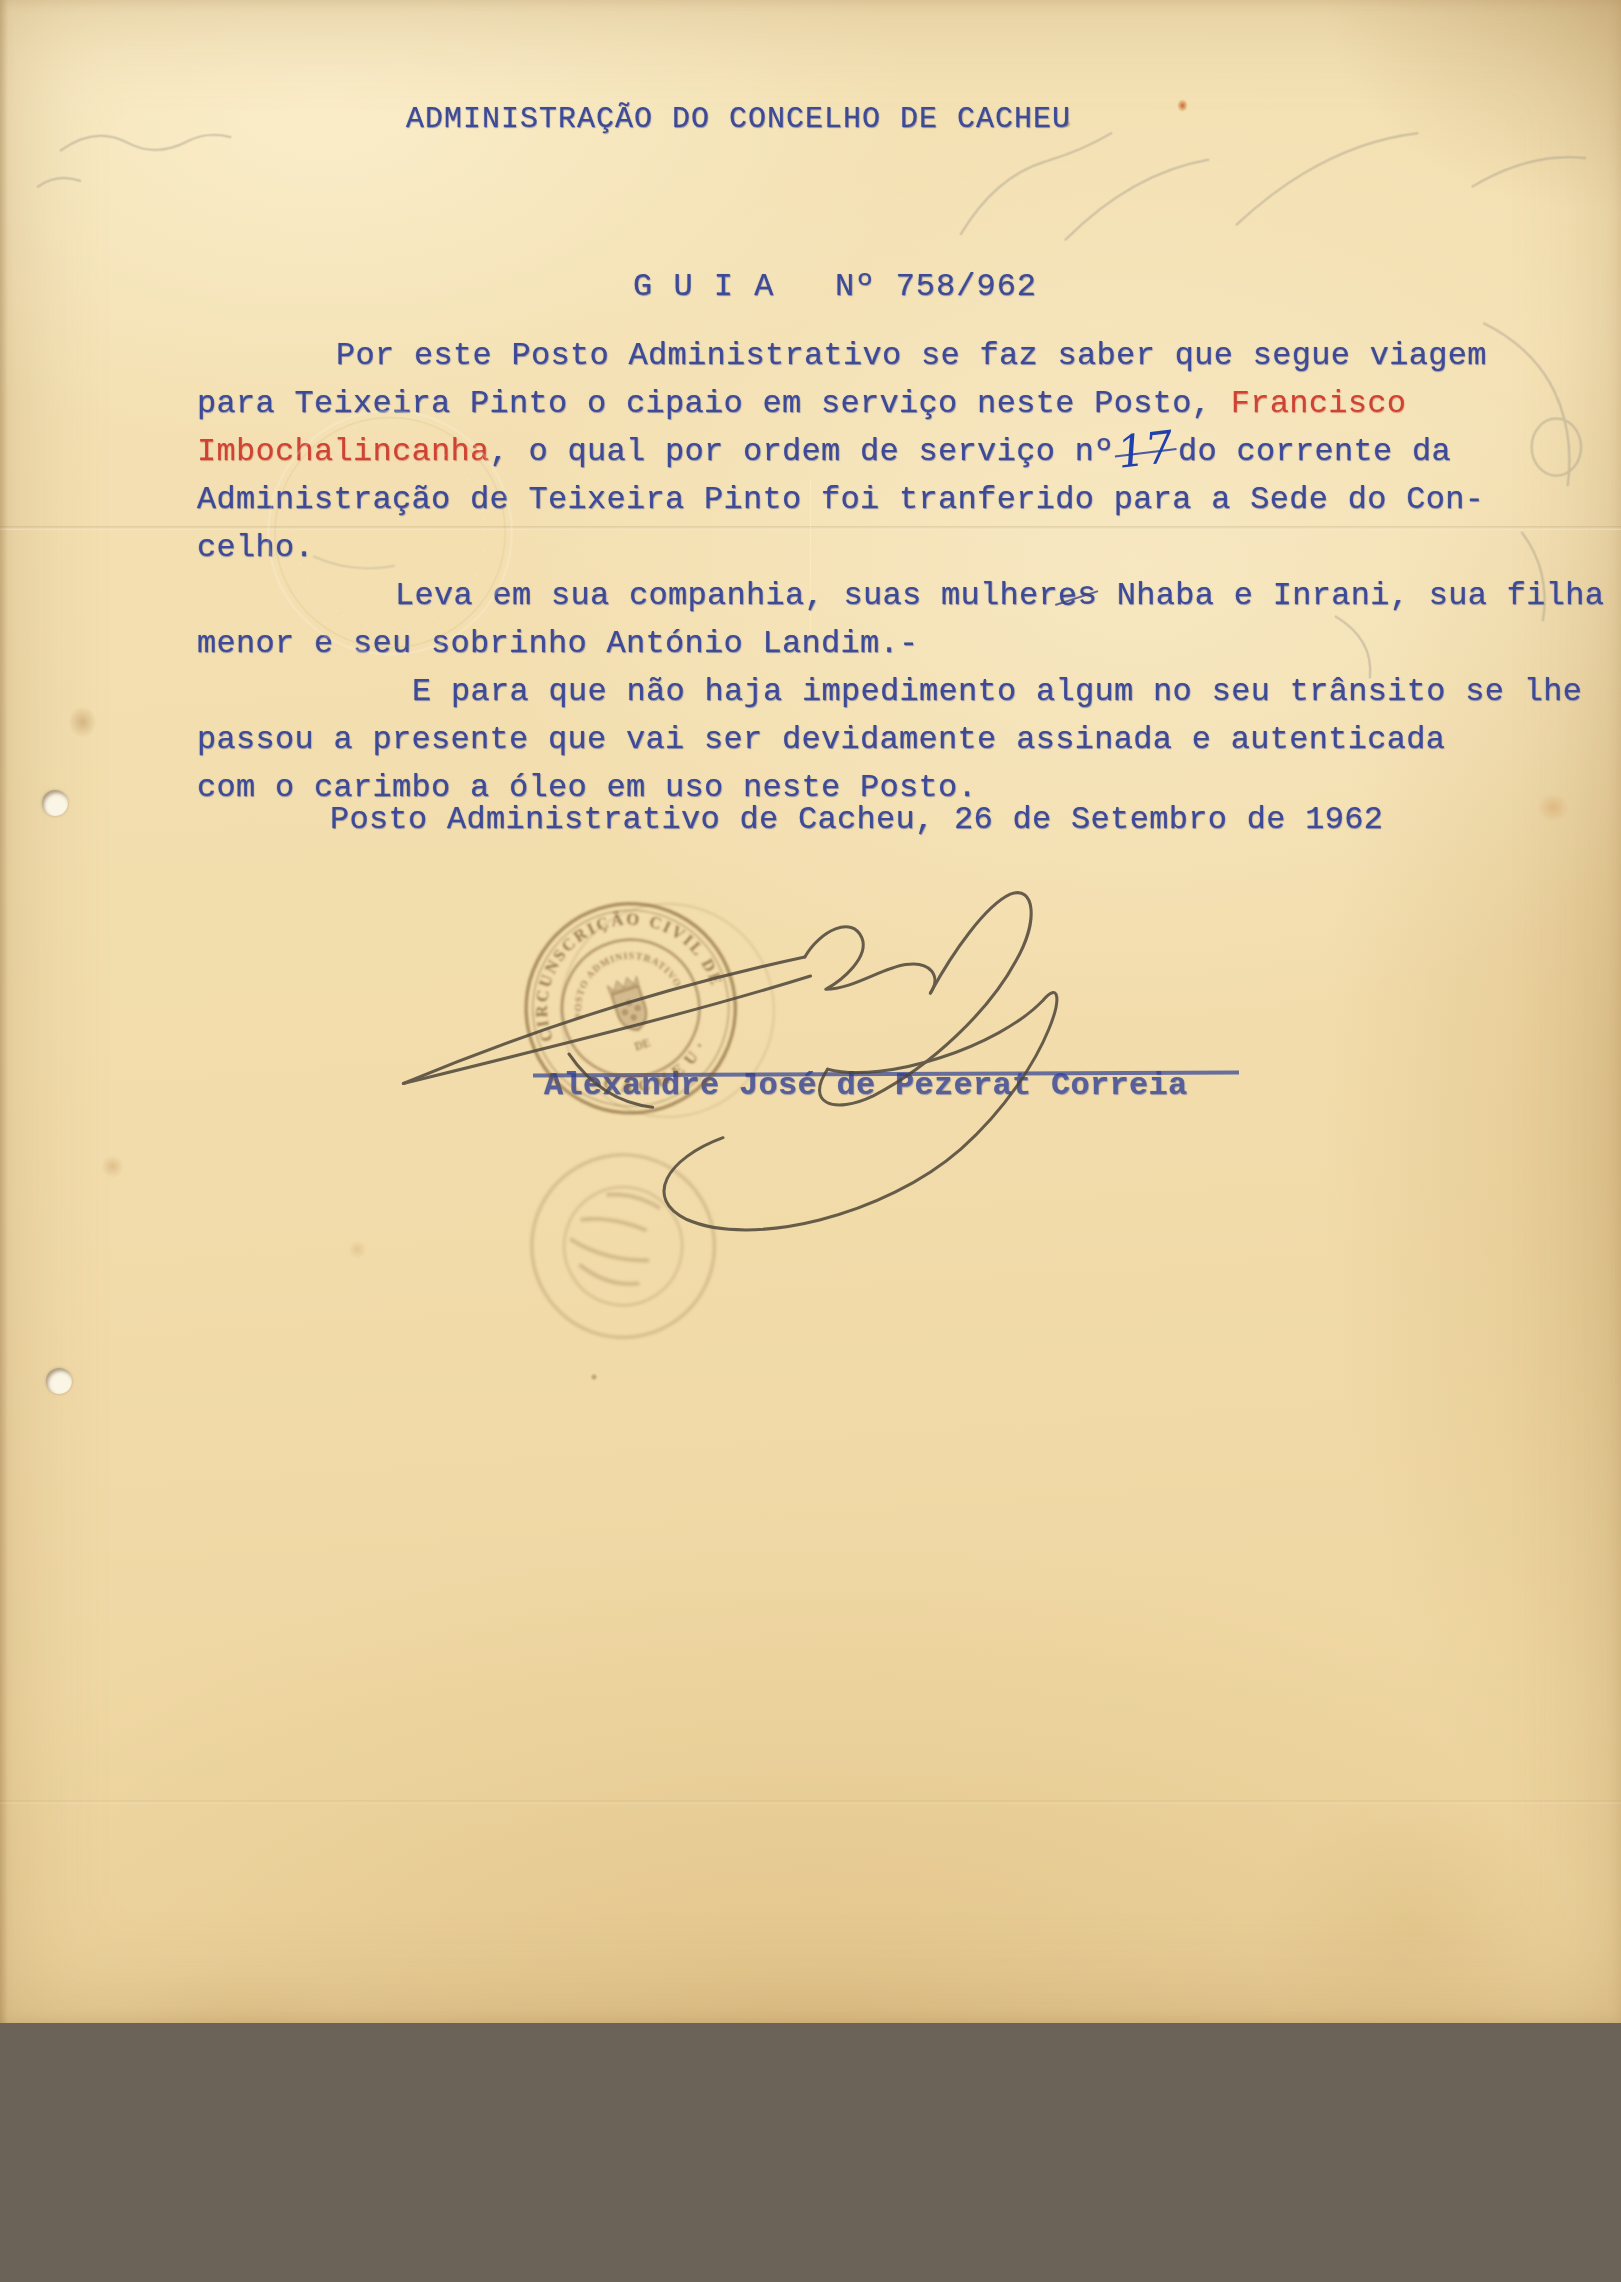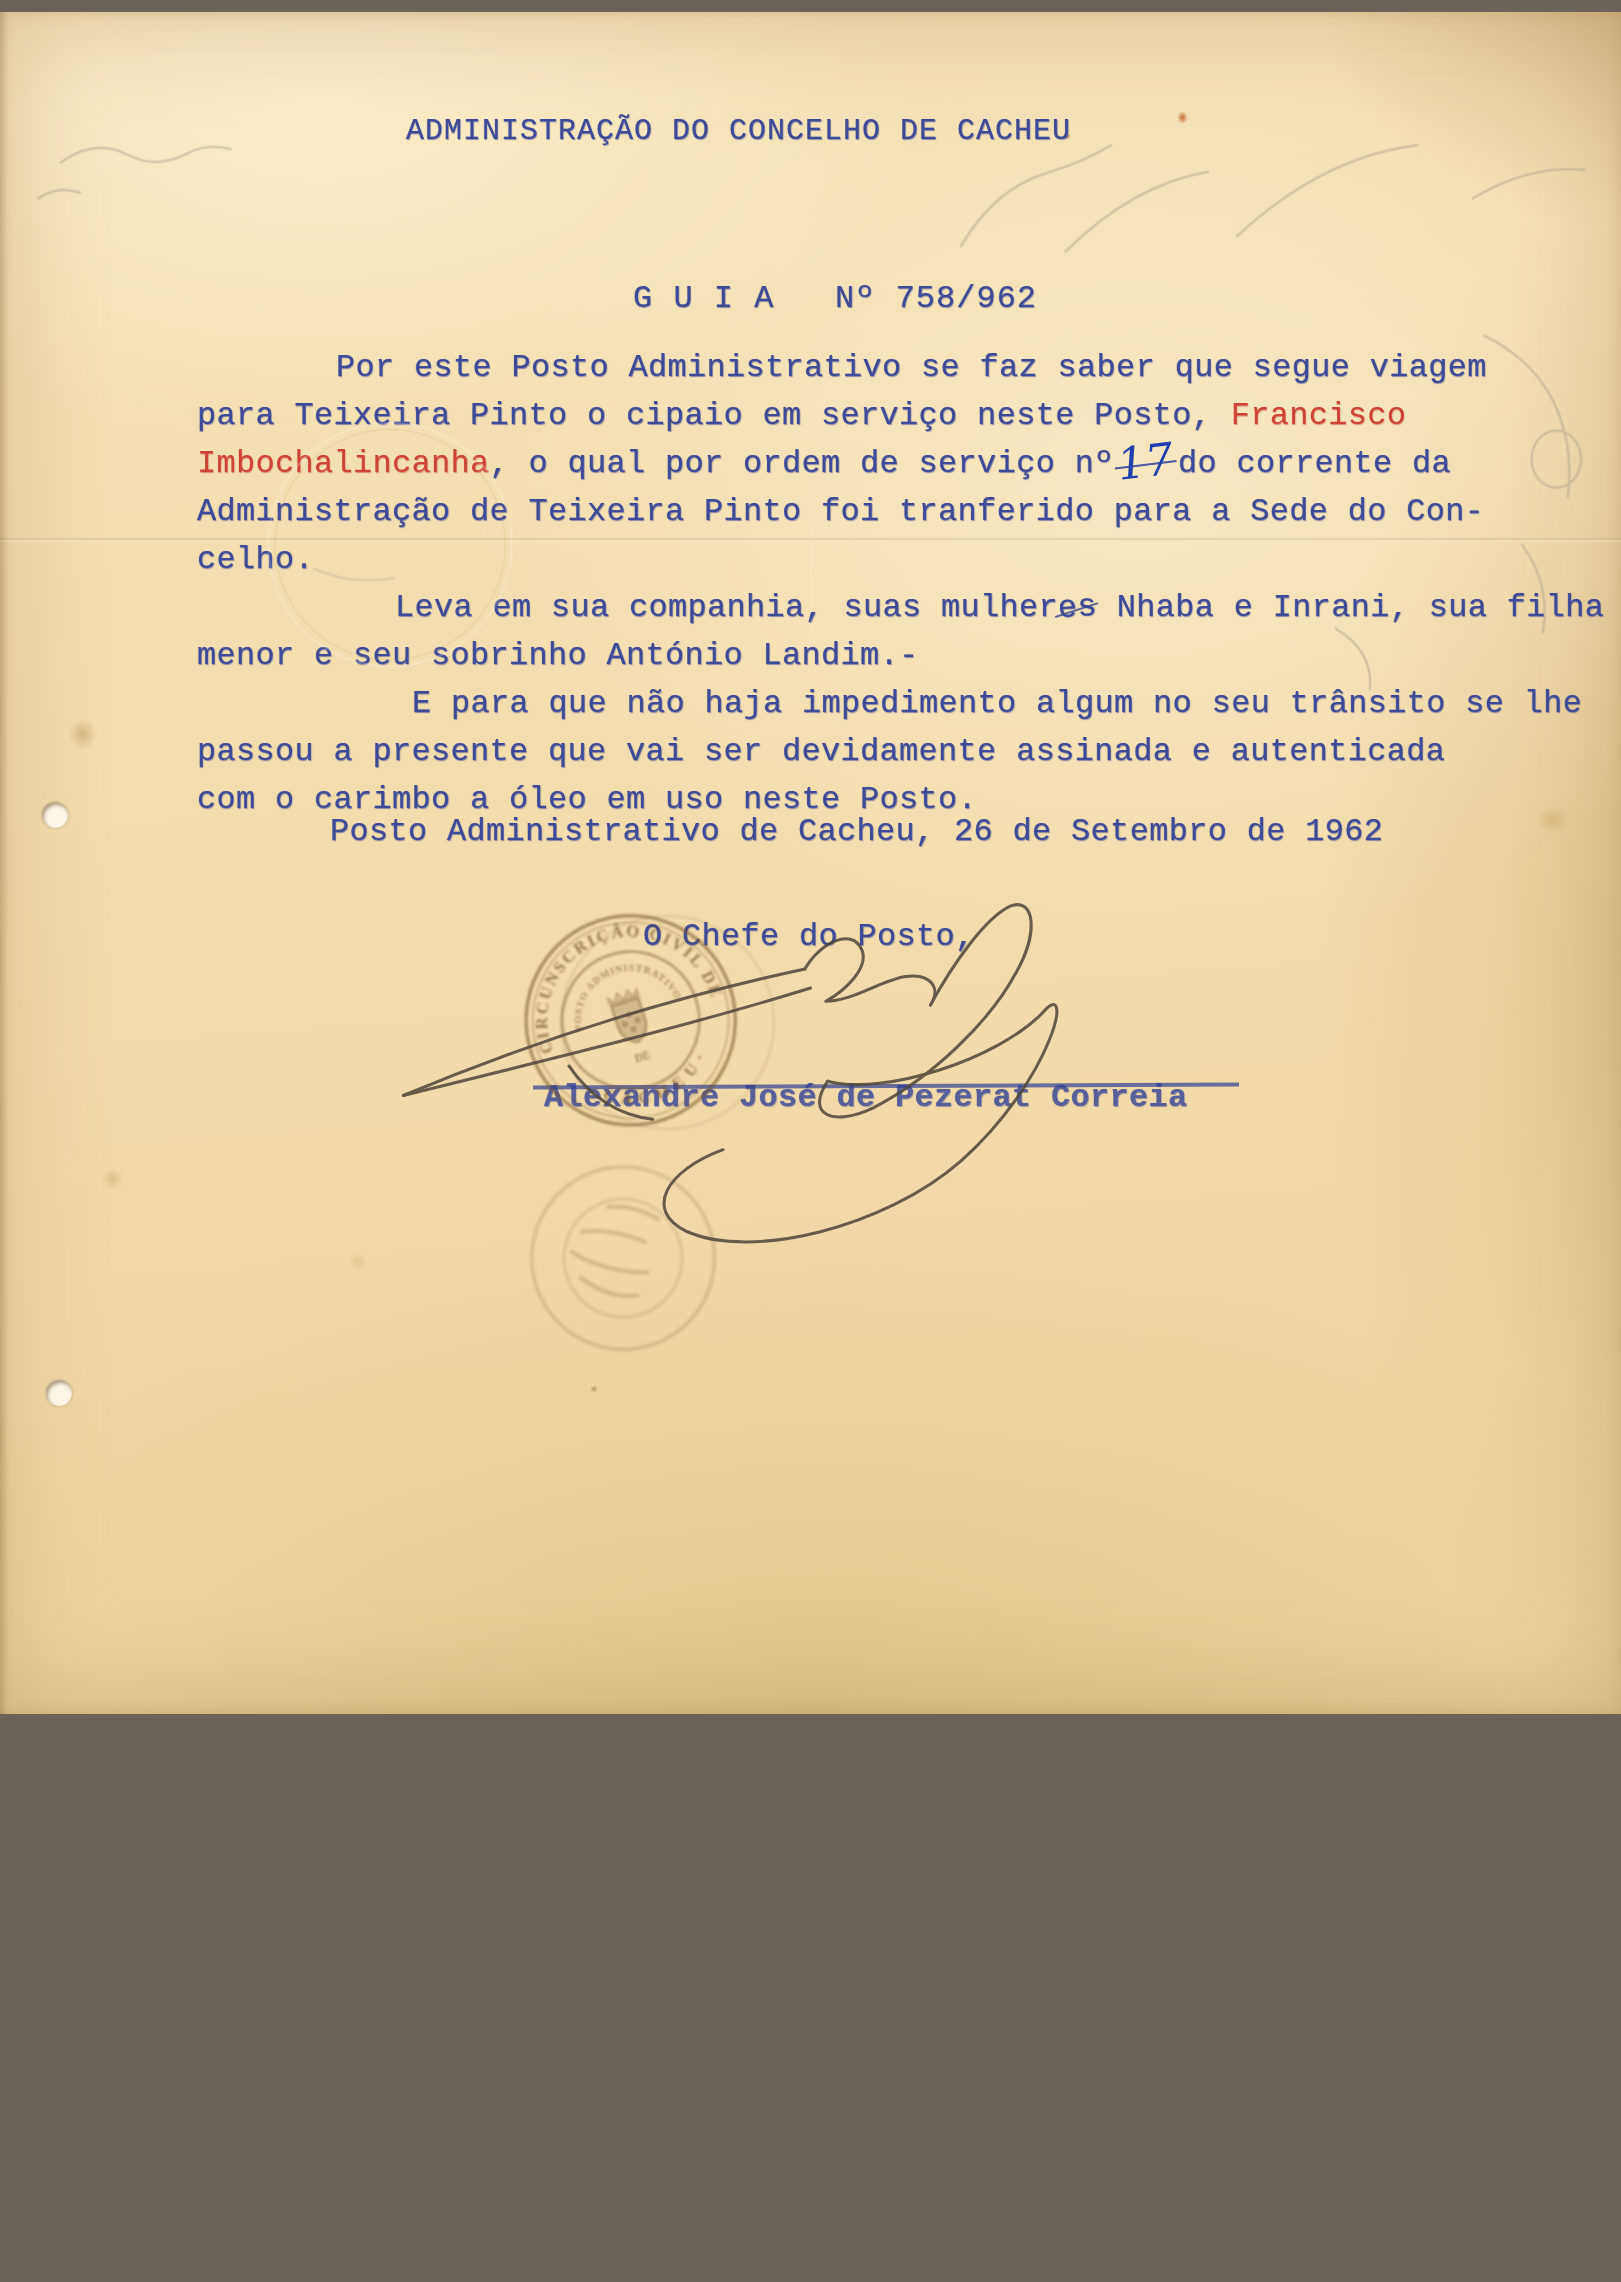--- a/index.html
+++ b/index.html
@@ -1,27 +1,26 @@
 <!DOCTYPE html>
 <html style="font-size:15px"><head>
 <meta charset="utf-8">
 <style>
   html,body{margin:0;padding:0;background:#6b6258;}
   .page{
-    position:relative;width:1622px;height:1702px;overflow:hidden;
+    position:relative;width:1622px;height:2023px;overflow:hidden;
     font-family:"Liberation Mono","DejaVu Sans Mono",monospace;
     background:
       radial-gradient(ellipse 856px 476px at 20% 6%, rgba(255,246,216,.55), transparent 70%),
       radial-gradient(ellipse 951px 666px at 70% 28%, rgba(255,248,224,.35), transparent 70%),
       radial-gradient(ellipse 1332px 666px at 50% 100%, rgba(196,155,88,.28), transparent 75%),
       radial-gradient(ellipse 476px 1141px at 102% 55%, rgba(186,146,80,.30), transparent 70%),
       radial-gradient(ellipse 399px 285px at 100% 0%, rgba(160,118,60,.30), transparent 75%),
       linear-gradient(176deg,#f4e2b6 0%,#f2dcab 55%,#edd49e 100%);
     box-shadow: inset 0 0 105px rgba(150,110,55,.30), inset 0 0 13.3px rgba(140,100,50,.22);
-    margin-top: 12px;
   }
   .typed{color:#3d4a97;text-shadow:0.6px 0.6px 1px rgba(56,68,142,.55), -0.4px 0 0.8px rgba(56,68,142,.30);}
   .abs{position:absolute;white-space:pre;}
   .letterhead1{left:406px;top:102px;font-size:30px;letter-spacing:1px;}
   .letterhead2{left:457px;top:166px;font-size:30px;letter-spacing:1px;}
   .guia{left:633px;top:268px;font-size:32px;letter-spacing:1px;}
   .bodytext{left:197px;top:332px;font-size:32px;letter-spacing:0.3px;}
   .tline{height:48px;line-height:48px;white-space:pre;}
   .run{white-space:pre;}
   .red{color:#cf4334;text-shadow:0.6px 0.6px 1px rgba(190,60,45,.5);}
@@ -76,21 +75,20 @@
 
   <div class="hole hole1"></div>
   <div class="hole hole2"></div>
 
   <div class="abs typed letterhead1">ADMINISTRAÇÃO DO CONCELHO DE CACHEU</div>
   <div class="abs typed guia">G U I A   Nº 758/962</div>
 
   <div class="abs typed bodytext"><div class="tline" style="padding-left: 139px;"><span class="run">Por este Posto Administrativo se faz saber que segue viagem</span></div><div class="tline"><span class="run">para Teixeira Pinto o cipaio em serviço neste Posto, </span><span class="run red">Francisco</span></div><div class="tline"><span class="run red">Imbochalincanha</span><span class="run">, o qual por ordem de serviço nº</span><span class="hand">17</span><span class="run">do corrente da</span></div><div class="tline"><span class="run">Administração de Teixeira Pinto foi tranferido para a Sede do Con-</span></div><div class="tline"><span class="run">celho.</span></div><div class="tline" style="padding-left: 198px;"><span class="run">Leva em sua companhia, suas mulher</span><span class="run struck">es</span><span class="run"> Nhaba e Inrani, sua filha</span></div><div class="tline"><span class="run">menor e seu sobrinho António Landim.-</span></div><div class="tline" style="padding-left: 215px;"><span class="run">E para que não haja impedimento algum no seu trânsito se lhe</span></div><div class="tline"><span class="run">passou a presente que vai ser devidamente assinada e autenticada</span></div><div class="tline"><span class="run">com o carimbo a óleo em uso neste Posto.</span></div></div>
 
   <div class="abs typed dateline">Posto Administrativo de Cacheu, 26 de Setembro de 1962</div>
-  <div class="abs typed chefe">O Chefe do Posto,</div>
   <div class="abs typed signame">Alexandre José de Pezerat Correia</div>
   <div class="sigline"></div>
 
   <svg class="overlay" width="1622" height="2283" viewBox="0 0 1705 2400">
     <defs>
       <path id="s1top" d="M -88 0 A 88 88 0 0 1 88 0"></path>
       <path id="s1bot" d="M -62 62 A 88 88 0 0 0 62 62"></path>
       <path id="s1in" d="M -52 0 A 52 52 0 0 1 52 0"></path>
       <filter id="blur1">
           <feGaussianBlur stdDeviation="0.9"></feGaussianBlur>

